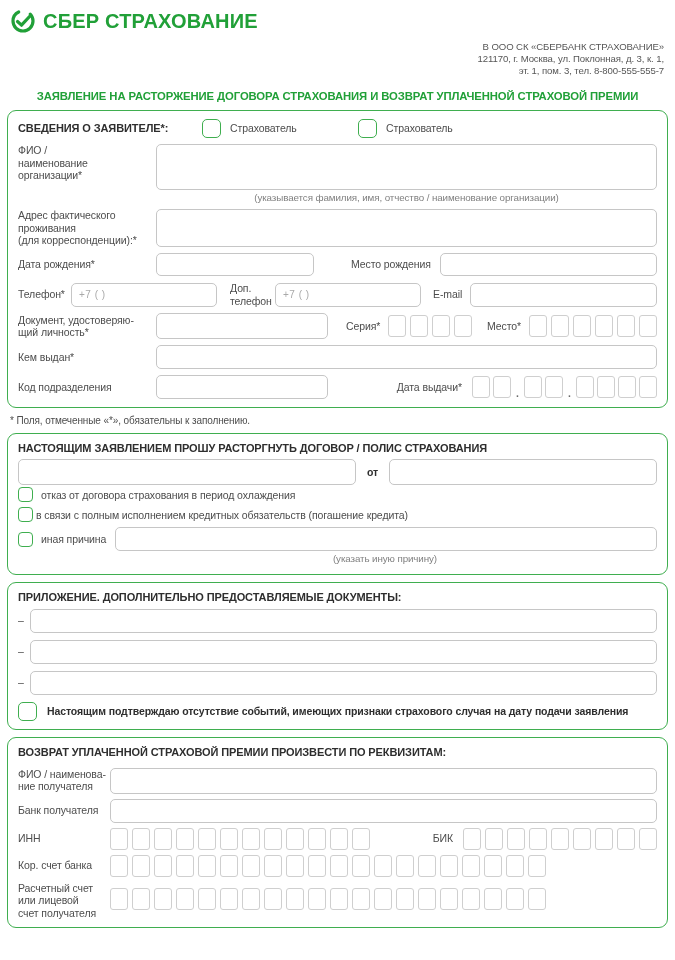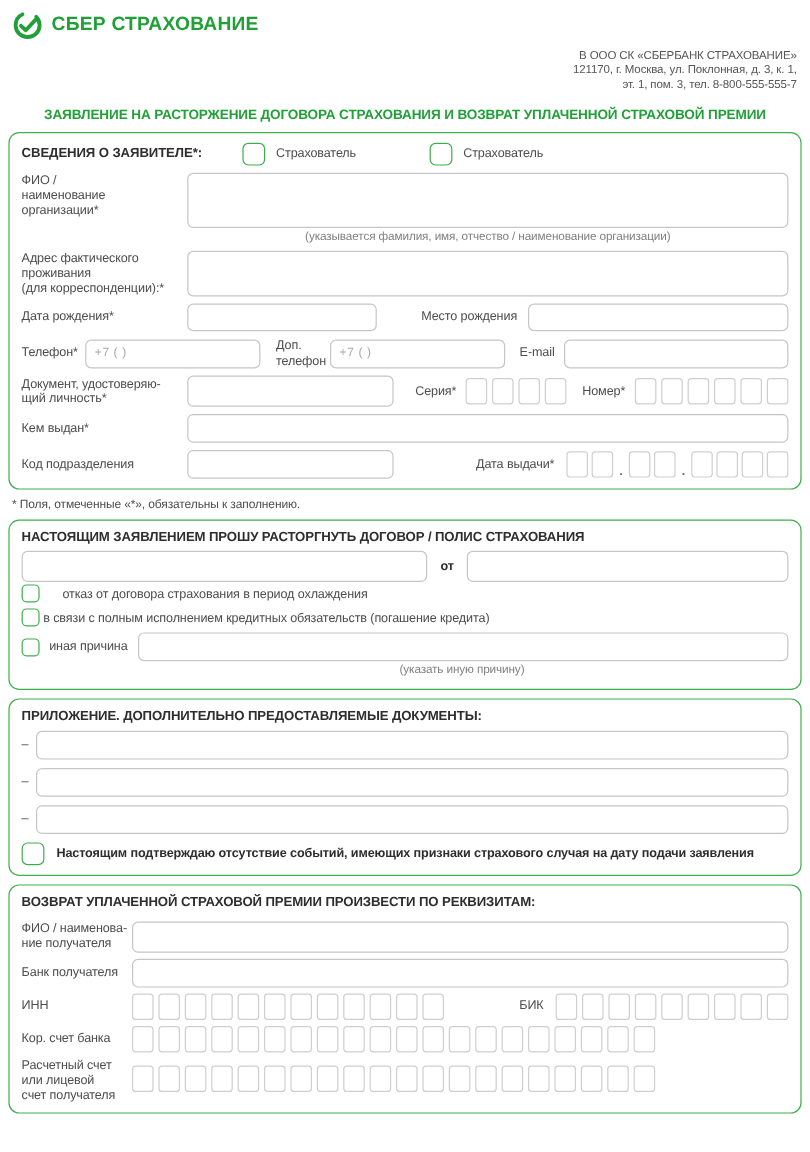--- a/index.html
+++ b/index.html
@@ -6,21 +6,21 @@
   html, body { background: #ffffff; }
   body {
     width: 675px; min-height: 960px; margin: 0 auto;
     font-family: "Liberation Sans", "DejaVu Sans", sans-serif;
     font-size: 10.5px; color: #4a4a4a; letter-spacing: -0.1px;
   }
   .page { width: 675px; padding: 8px 7px 4px 7px; }
 
   
   .logo-row { display: flex; align-items: center; gap: 7px; padding-left: 3px; }
-  .logo-text { color: #21A038; font-weight: bold; font-size: 16px; letter-spacing: 0.2px; }
+  .logo-text { color: #21A038; font-weight: bold; font-size: 20px; letter-spacing: 0.2px; }
   .recipient { text-align: right; margin-top: 7px; padding-right: 4px;
                font-size: 9.6px; line-height: 1.25; color: #565656; white-space: pre-line; }
   .doc-title { text-align: center; color: #21A038; font-weight: bold;
                font-size: 11.3px; margin: 13px 0 8px 0; }
 
   
   .section { border: 1.6px solid #3fae4f; border-radius: 9px;
              padding: 8px 10px; margin-bottom: 7px; background: #fff; }
   .row { display: flex; align-items: center; }
   .row.top { align-items: flex-start; }
@@ -126,21 +126,21 @@
       <div class="lbl w138">Документ, удостоверяю-
 щий личность*</div>
       <div class="input h26 fixed" style="width:172px;"></div>
       <div class="lbl" style="margin-left:18px;margin-right:8px;">Серия*</div>
       <div class="cells">
           <span class="cell"></span>
           <span class="cell"></span>
           <span class="cell"></span>
           <span class="cell"></span>
         </div>
-      <div class="lbl" style="margin-left:auto;margin-right:8px;">Номер*</div>
+      <div class="lbl" style="margin-left:auto;margin-right:8px;">Место*</div>
       <div class="cells">
           <span class="cell"></span>
           <span class="cell"></span>
           <span class="cell"></span>
           <span class="cell"></span>
           <span class="cell"></span>
           <span class="cell"></span>
         </div>
     </div>
 
@@ -172,21 +172,21 @@
 
   <div class="section">
     <div class="sec-title mb5">НАСТОЯЩИМ ЗАЯВЛЕНИЕМ ПРОШУ РАСТОРГНУТЬ ДОГОВОР / ПОЛИС СТРАХОВАНИЯ</div>
     <div class="row mb2">
       <div class="input h26 fixed" style="width:338px;"></div>
       <div class="lbl bold" style="margin:0 11px;">от</div>
       <div class="input h26"></div>
     </div>
     <div class="row mb5">
       <div class="checkbox small"></div>
-      <div class="lbl" style="margin-left:19px;">отказ от договора страхования в период охлаждения</div>
+      <div class="lbl" style="margin-left:8px;">отказ от договора страхования в период охлаждения</div>
     </div>
     <div class="row mb5">
       <div class="checkbox small"></div>
       <div class="lbl" style="margin-left:3px;">в связи с полным исполнением кредитных обязательств (погашение кредита)</div>
     </div>
     <div class="row mb2">
       <div class="checkbox small"></div>
       <div class="lbl" style="margin-left:8px;margin-right:9px;">иная причина</div>
       <div class="input h24"></div>
     </div>

